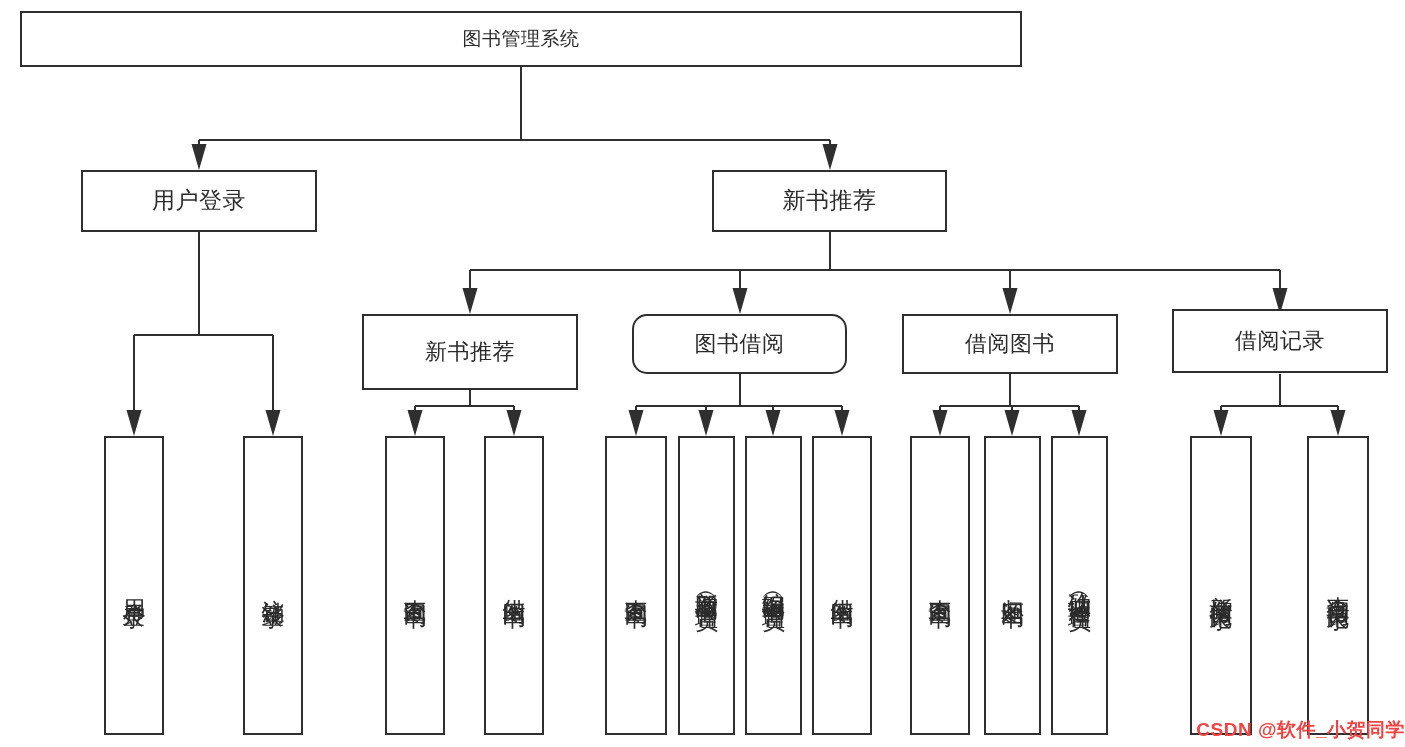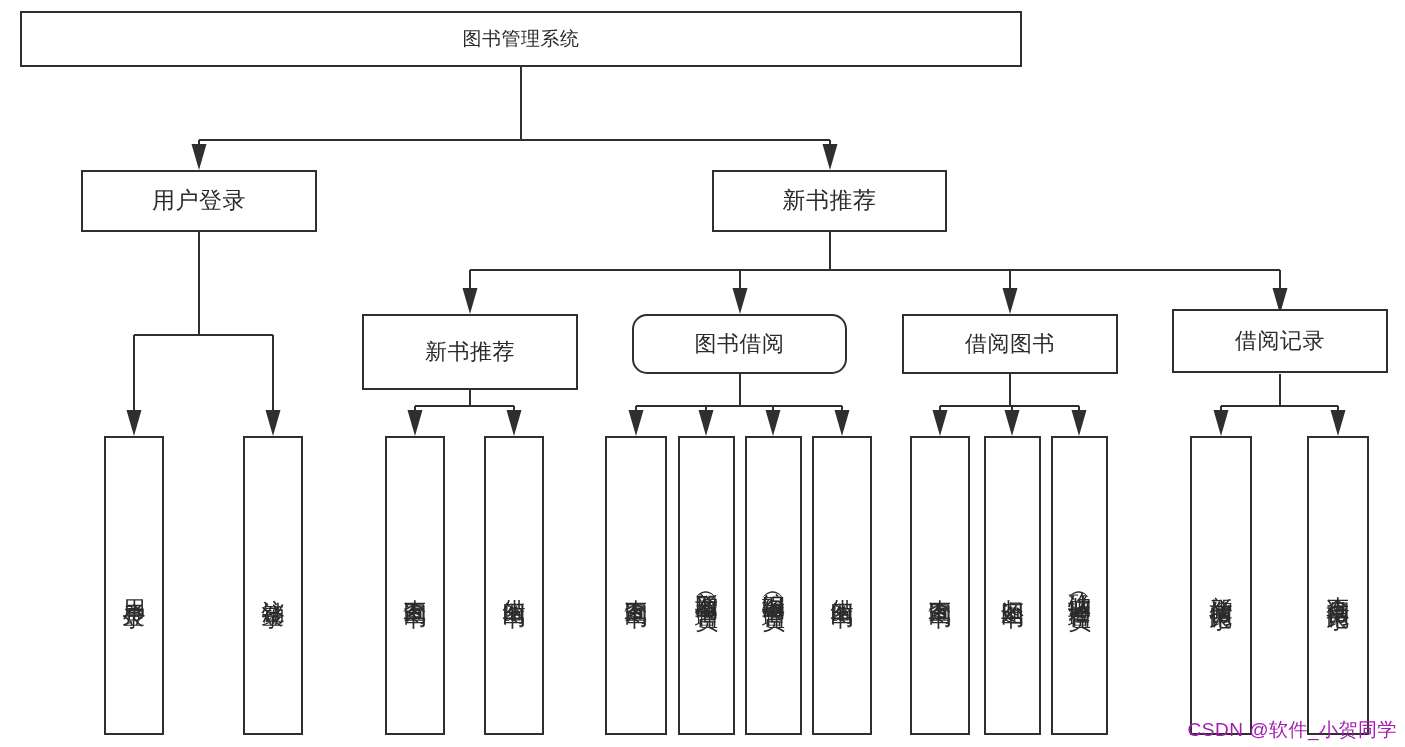--- a/index.html
+++ b/index.html
@@ -59,27 +59,28 @@
     writing-mode: vertical-rl;
     text-orientation: upright;
     white-space: normal;
     letter-spacing: 2.5px;
     line-height: 1;
     max-height: 282px;
     text-align: center;
   }
   .watermark {
     position: absolute;
-    right: 8px;
+    right: 0;
     bottom: 4px;
     font-size: 19px;
-    color: #a21caf;
+    color: #ef4444;
     white-space: nowrap;
     pointer-events: none;
     letter-spacing: 0.5px;
+    font-weight: bold;
   }
 </style>
 </head>
 <body>
 
 <div id="diagram-root">
 
   <svg id="diagram-svg" viewBox="0 0 1405 747" xmlns="http://www.w3.org/2000/svg">
       <line x1="521" y1="67" x2="521" y2="140" stroke="#2f2f2f" stroke-width="2.4" shape-rendering="crispEdges"></line>
       <line x1="199" y1="140" x2="830" y2="140" stroke="#2f2f2f" stroke-width="2.4" shape-rendering="crispEdges"></line>

